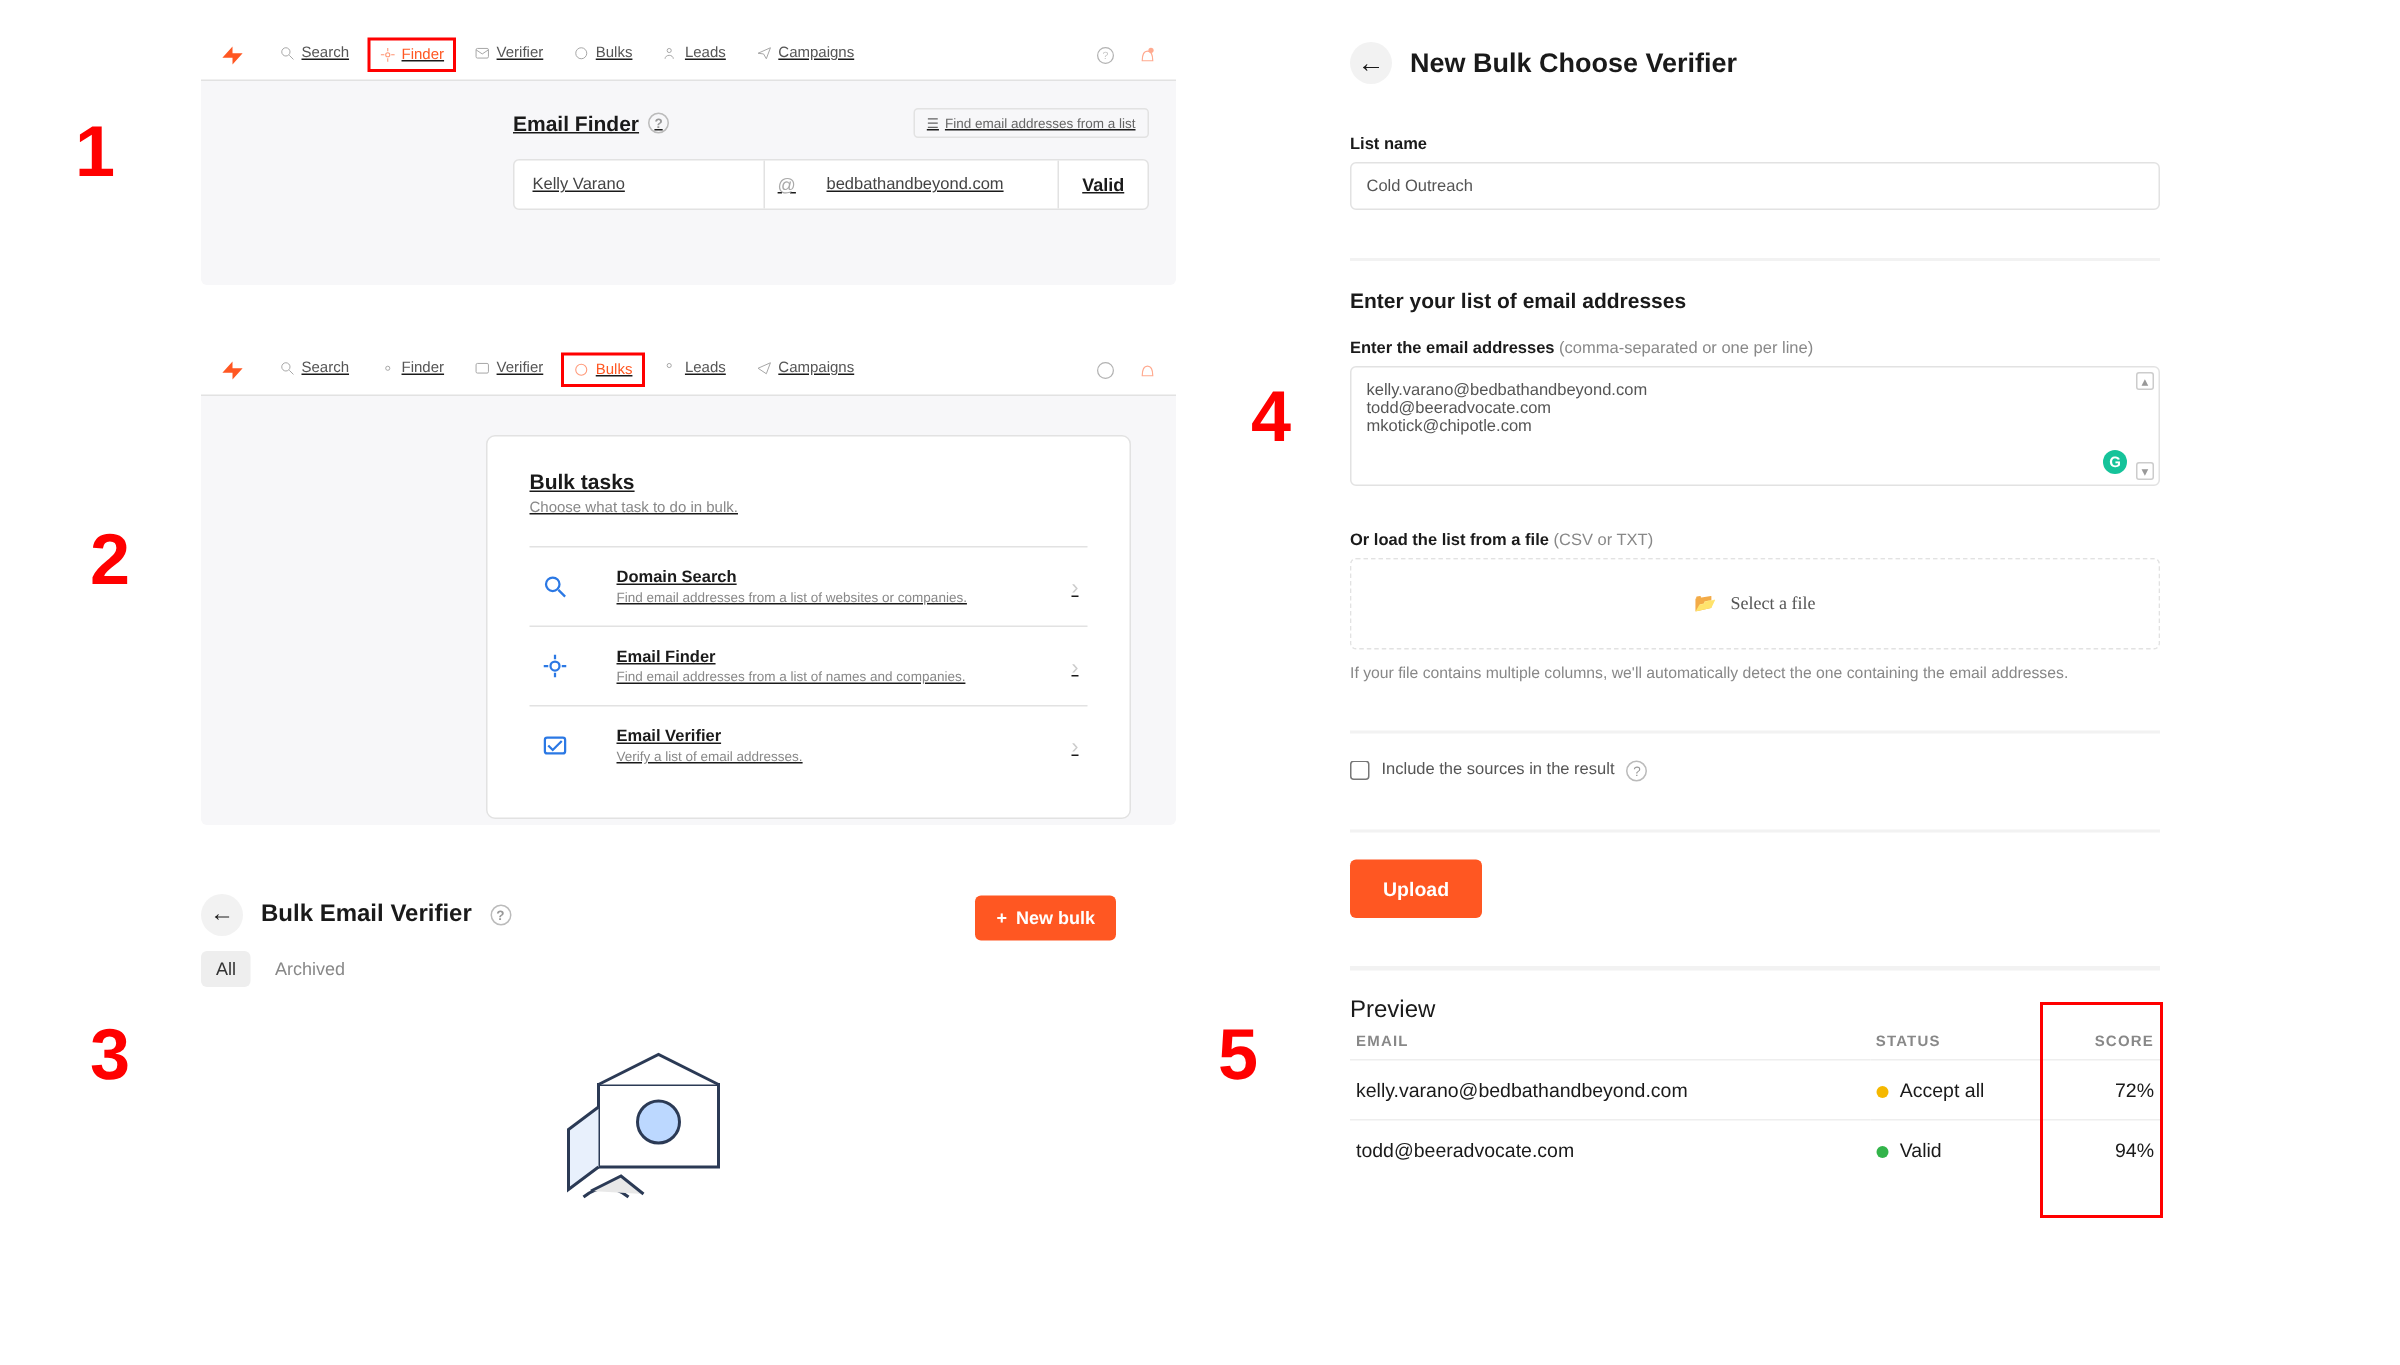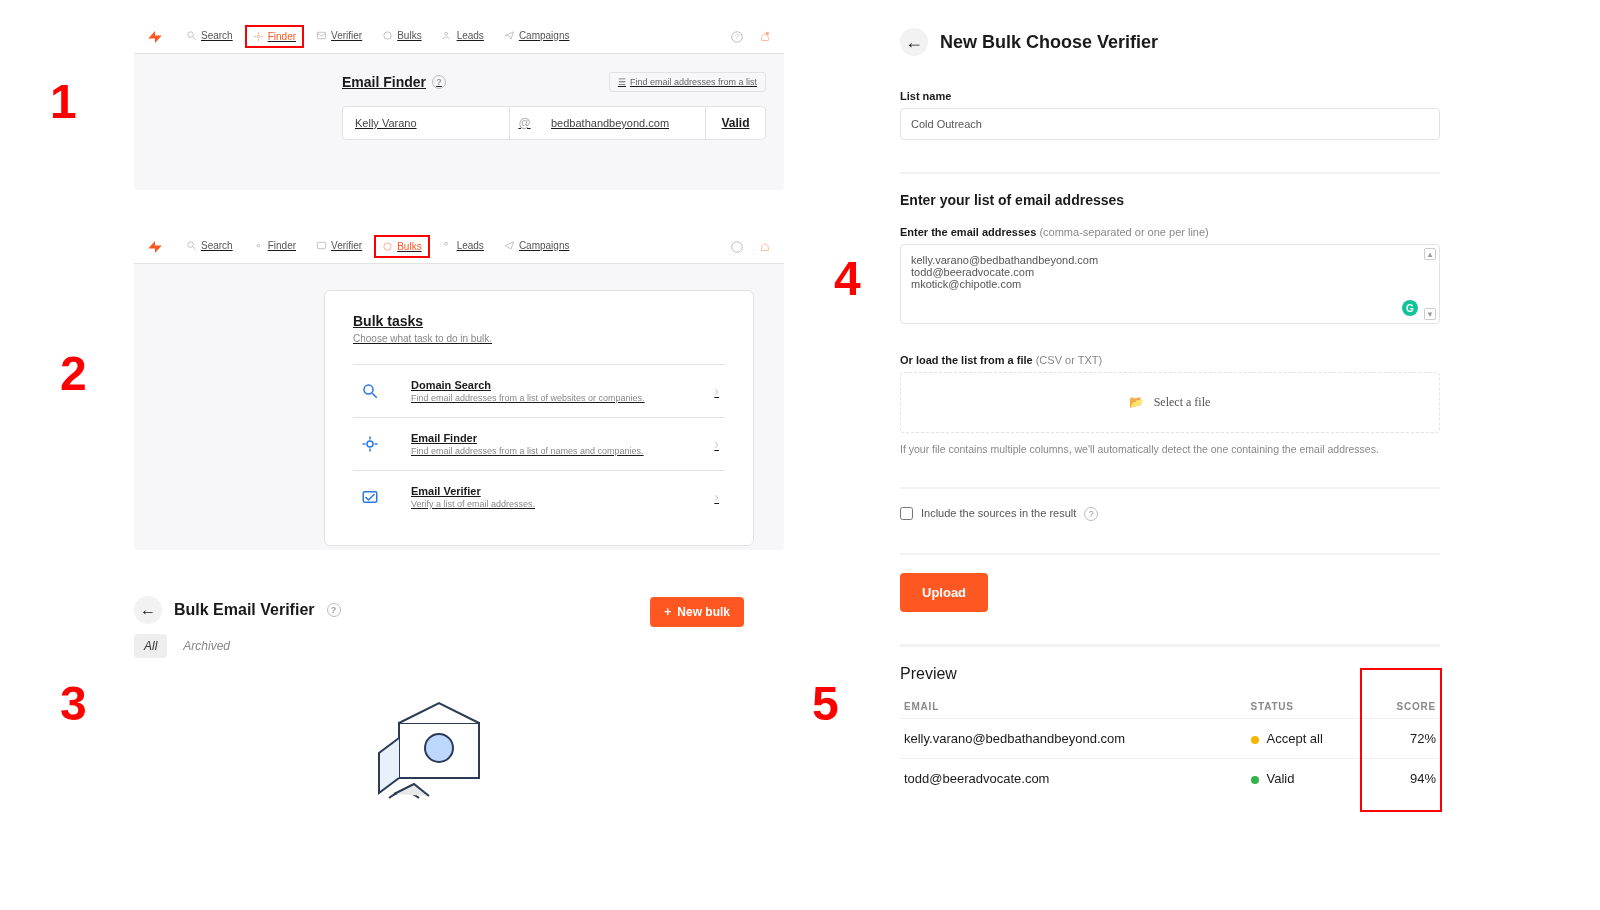--- a/index.html
+++ b/index.html
@@ -140,21 +140,20 @@
     display:flex;align-items:center;justify-content:center;
     cursor:pointer; font-weight:600;
   }
   .tab-row {
     display:flex; gap:6px; align-items:center;
     font-size:12px;
   }
   .tab {
     padding:5px 10px; border-radius:4px; color:var(--text-muted);
     cursor:pointer;
-    font-style:italic;
   }
   .tab.active { background:#eee; color:#333; }
   .btn-orange {
     background:var(--orange); color:#fff;
     padding:8px 14px; border-radius:4px;
     font-size:12px; font-weight:600;
     display:flex; align-items:center; gap:6px;
     cursor:pointer; border:none;
   }
 
@@ -194,21 +193,21 @@
     border-style:dashed; text-align:center; padding:22px;
     color:#555; font-size:12px;font-family:Liberation Serif, serif;
   }
   .hint { font-size:10.5px; color:var(--text-muted); margin-top:10px; }
   .hr { height:0; border-top:2px solid #f2f2f2; margin:10px 0; }
   .checkbox-row { display:flex; align-items:flex-start; gap:8px; font-size:11px; color:#555;}
   .checkbox-row input { margin:0; }
 
   
   .preview-head { display:flex; justify-content:space-between; align-items:center;}
-  .ptable { width:100%; border-collapse:collapse; margin-top:12px; font-size:13px;}
+  .ptable { width:100%; border-collapse:collapse; font-size:13px;}
   .ptable th { text-align:left; font-size:10px; letter-spacing:.08em; color:var(--text-muted); font-weight:600; padding:6px 4px;}
   .ptable td { padding:12px 4px; border-top:1px solid #eee;}
   .dot { width:8px;height:8px;border-radius:50%;display:inline-block;margin-right:8px;vertical-align:middle;}
   .dot.accept { background:#f5b800;}
   .dot.valid  { background:#32b44a;}
   .score-box {
     position:absolute;
     border:2px solid var(--red-annot);
   }
 </style>

